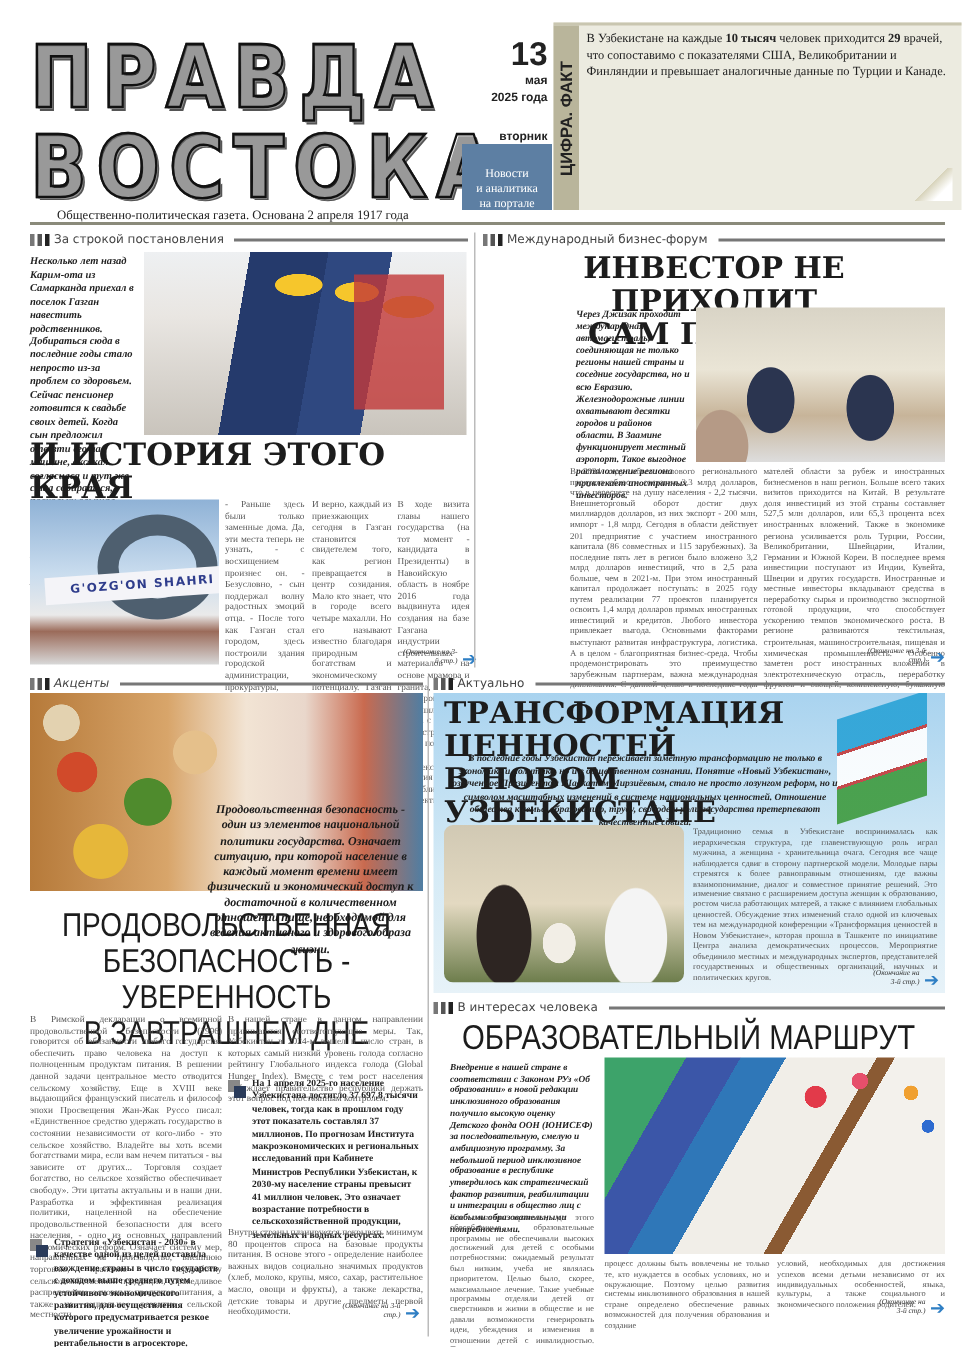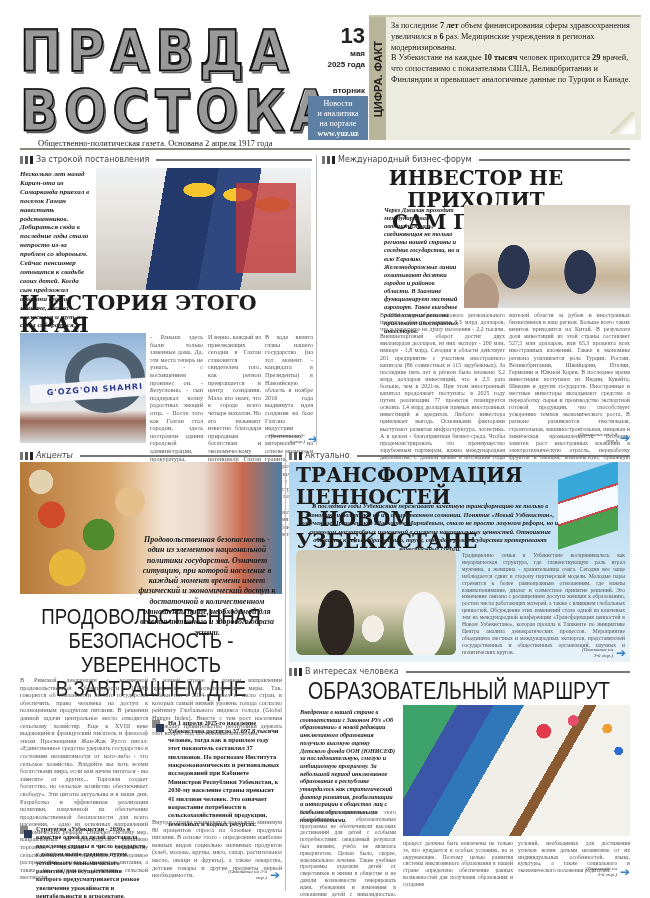--- a/index.html
+++ b/index.html
@@ -5,21 +5,21 @@
   * { box-sizing: border-box; margin: 0; padding: 0; }
   body { width: 650px; height: 898px; background: #fff; font-family: "Liberation Serif", serif; color: #222; overflow: hidden; position: relative; }
   .abs { position: absolute; }
 
   
   .masthead { left: 0; top: 0; width: 650px; height: 150px; }
   .logo { left: 20px; top: 22px; width: 280px; font-family: "DejaVu Sans", sans-serif; font-weight: bold; font-size: 50px; line-height: 52px; letter-spacing: 6px; color: #3a3a3a; -webkit-text-stroke: 1.5px #111; text-shadow: 1px 1px 0 #999, 2px 2px 0 #555; transform: scaleY(1.15); transform-origin: top left; }
   .logo div { background: linear-gradient(#888, #111 60%, #666); -webkit-background-clip: text; color: transparent; }
   .date-box { left: 305px; top: 24px; width: 60px; text-align: right; font-family: Liberation Sans, sans-serif; font-weight: bold; font-size: 8px; line-height: 11px; color: #222; }
   .date-day { font-size: 22px; line-height: 24px; }
-  .portal-box { left: 308px; top: 96px; width: 60px; height: 44px; background: #5d7fa3; color: #fff; font-size: 8px; line-height: 10px; text-align: center; padding-top: 3px; }
+  .portal-box { left: 308px; top: 96px; width: 60px; height: 44px; background: #5d7fa3; color: #fff; font-size: 8px; line-height: 10px; text-align: center; padding-top: 15px; }
   .portal-box .url { font-weight: bold; }
   .subtitle { left: 38px; top: 138px; font-size: 8.5px; font-weight: normal; color: #222; }
   .mast-rule { left: 20px; top: 148px; width: 610px; height: 2px; background: #8a8a7a; }
 
   .fact-box { left: 369px; top: 15px; width: 272px; height: 125px; background: #ecebe0; border-top: 2px solid #c9c6b0; }
   .fact-tag { left: 0; top: 0; width: 17px; height: 123px; background: #b9b59b; color: #222; }
   .fact-tag span { position: absolute; left: 50%; top: 50%; transform: translate(-50%, -50%) rotate(-90deg); white-space: nowrap; font-family: "Liberation Sans", sans-serif; font-weight: bold; font-size: 11px; }
   .fact-text { left: 22px; top: 4px; width: 245px; font-size: 8.3px; line-height: 10.8px; }
   .fact-text b { font-weight: bold; }
   .curl { right: 6px; bottom: 6px; width: 28px; height: 22px; background: linear-gradient(135deg, transparent 50%, #d8d4bc 50%, #fff 75%); }
@@ -109,21 +109,20 @@
     <div class="url">www.yuz.uz</div>
   </div>
   <div class="abs subtitle">Общественно-политическая газета. Основана 2 апреля 1917 года</div>
   <div class="abs mast-rule"></div>
 
   <div class="abs fact-box">
     <div class="abs fact-tag">
         <span>ЦИФРА. ФАКТ</span>
       </div>
     <div class="abs fact-text">
-      <div><span>За последние </span><b>7 лет</b><span> объем финансирования сферы здравоохранения увеличился в </span><b>6</b><span> раз. Медицинские учреждения в регионах модернизированы.</span></div>
       <div><span>В Узбекистане на каждые </span><b>10 тысяч</b><span> человек приходится </span><b>29</b><span> врачей, что сопоставимо с показателями США, Великобритании и Финляндии и превышает аналогичные данные по Турции и Канаде.</span></div>
     </div>
     <div class="abs curl"></div>
   </div>
 </div>
 
 <div class="abs rubric" style="left:20px;top:155px;width:292px;">
   <span class="bars">
       <i></i>
       <i></i>

